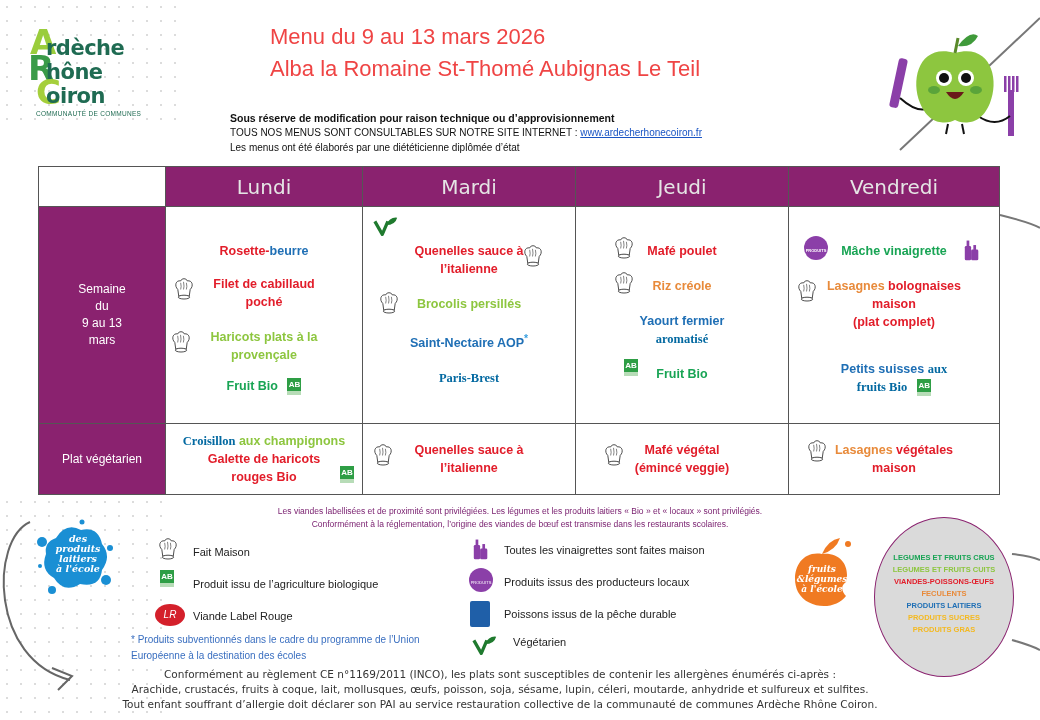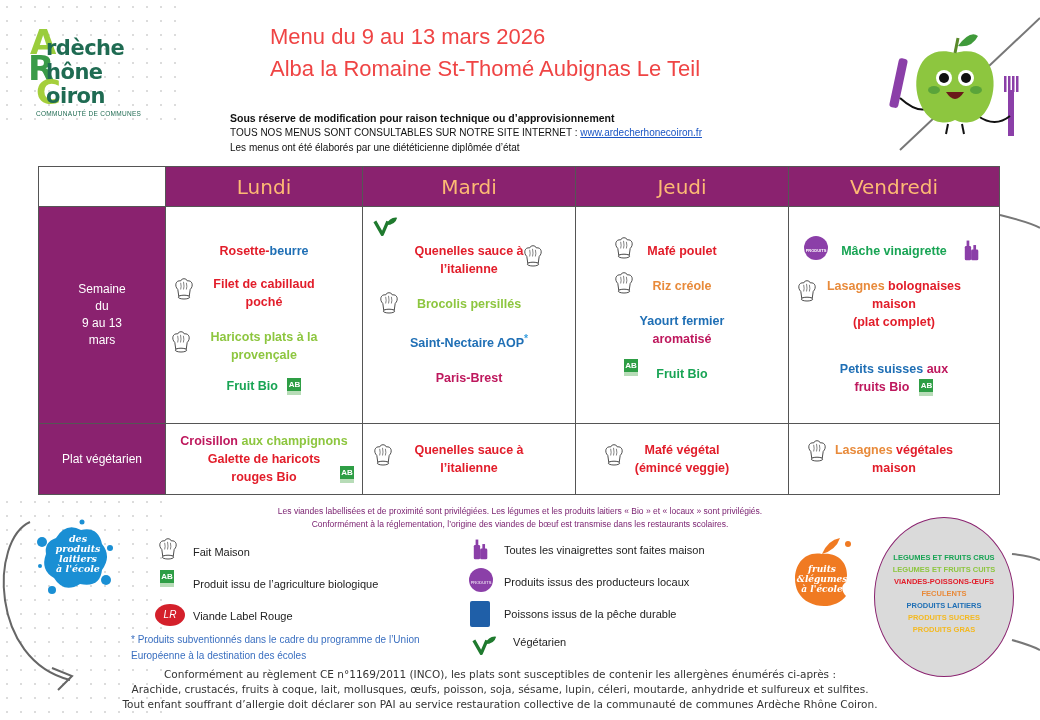--- a/index.html
+++ b/index.html
@@ -29,32 +29,32 @@
   .notice.n2 { top: 127px; }
   .notice.n3 { top: 142px; }
   .notice a { color: #1a55c4; text-decoration: underline; }
 
   
   .mascot { position: absolute; left: 880px; top: 28px; width: 150px; height: 110px; }
 
   
   table.menu { position: absolute; left: 38px; top: 166px; width: 962px; border-collapse: collapse; }
   table.menu td, table.menu th { border: 1.5px solid #555; }
-  table.menu th { background: #8a226f; color: #fdba74; font-weight: normal; font-size: 20px; height: 40px; font-family: "DejaVu Sans", sans-serif; }
+  table.menu th { background: #8a226f; color: #e5e5e5; font-weight: normal; font-size: 20px; height: 40px; font-family: "DejaVu Sans", sans-serif; }
   table.menu th.corner { background: #fff; }
   table.menu td.rowhead { background: #8a226f; color: #fff; text-align: center; font-size: 12px; line-height: 17px; width: 127px; }
   table.menu td.day { position: relative; vertical-align: top; text-align: center; font-weight: bold; font-size: 12.5px; background: #fff; }
   .main-row td { height: 217px; }
   .veg-row td { height: 71px; }
   .dish { position: relative; display: block; line-height: 18px; }
   .c-red { color: #e21d2a; }
   .c-blue { color: #1f6fb5; }
   .c-lgreen { color: #8dc63f; }
   .c-green { color: #18a454; }
-  .c-yellow { color: #be185d; }
+  .c-yellow { color: #0369a1; font-family: Liberation Serif, serif; }
   .c-orange { color: #e88a3a; }
 
   .ic { position: absolute; display: inline-block; }
   .chef { width: 20px; height: 24px; }
   .ab { width: 14px; height: 17px; background: #2e9e45; color: #fff; font-size: 8px; font-weight: bold; text-align: center; line-height: 13px; border-bottom: 4px solid #b7dcb7; }
   .vcheck { width: 26px; height: 22px; }
   .local { width: 24px; height: 24px; border-radius: 50%; background: #8b3fa8; color: #fff; font-size: 4px; text-align: center; line-height: 30px; }
   .bottle { width: 18px; height: 24px; }
 
   

